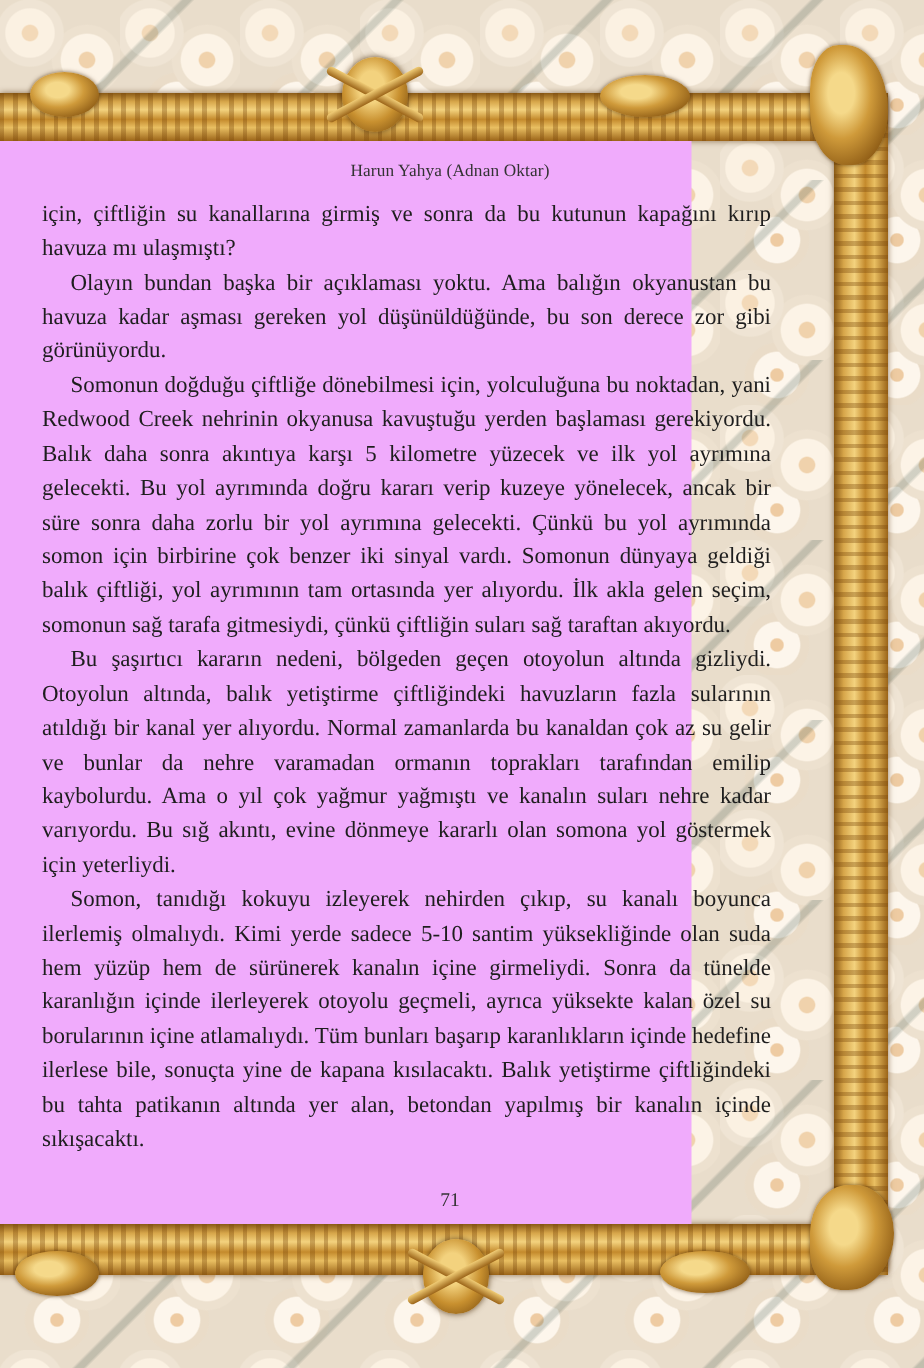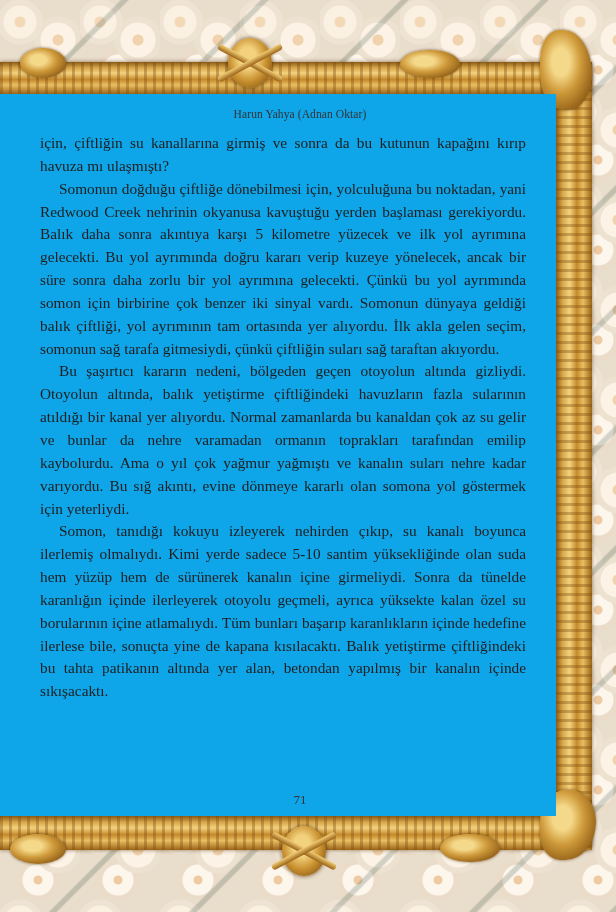--- a/index.html
+++ b/index.html
@@ -85,36 +85,36 @@
       background: linear-gradient(180deg, #f0cc76, #9c6519);
       border-radius: 3px;
       transform: rotate(28deg);
     }
     .medallion::after { transform: rotate(-28deg); }
 
     
     .page {
       position: absolute;
       left: 0; top: 94px;
-      width: 556px; height: 722px;
-      background: #0ea5e9;
+      width: 461px; height: 722px;
+      background: #f0abfc;
     }
     .running-head {
       position: absolute;
       left: 0; width: 600px;
       top: 14px;
       text-align: center;
       font-family: "Liberation Serif", serif;
       font-size: 11.5px;
       color: #333333;
       letter-spacing: 0.1px;
     }
     .body-text {
       position: absolute;
-      left: 40px;
+      left: 28px;
       top: 38px;
       width: 486px;
       font-family: "Liberation Serif", serif;
       font-size: 15.3px;
       line-height: 22.85px;
       color: #1e1e1e;
       text-align: justify;
     }
     .body-text p {
       margin: 0;
@@ -144,20 +144,21 @@
 <div class="frame-scroll scroll-corner-tr"></div>
 <div class="frame-scroll scroll-corner-br"></div>
 <div class="frame-scroll scroll-bot-l"></div>
 <div class="frame-scroll scroll-bot-r"></div>
 
 <div class="page">
   <div class="running-head">Harun Yahya (Adnan Oktar)</div>
 
   <div class="body-text">
     <p class="continuation">için, çiftliğin su kanallarına girmiş ve sonra da bu kutunun kapağını kırıp havuza mı ulaşmıştı?</p>
+    <p>Olayın bundan başka bir açıklaması yoktu. Ama balığın okyanus­tan bu havuza kadar aşması gereken yol düşünüldüğünde, bu son de­rece zor gibi görünüyordu.</p>
     <p>Somonun doğduğu çiftliğe dönebilmesi için, yolculuğuna bu nok­tadan, yani Redwood Creek nehrinin okyanusa kavuştuğu yerden başlaması gerekiyordu. Balık daha sonra akıntıya karşı 5 kilometre yü­zecek ve ilk yol ayrımına gelecekti. Bu yol ayrımında doğru kararı ve­rip kuzeye yönelecek, ancak bir süre sonra daha zorlu bir yol ayrımı­na gelecekti. Çünkü bu yol ayrımında somon için birbirine çok benzer iki sinyal vardı. Somonun dünyaya geldiği balık çiftliği, yol ayrımının tam ortasında yer alıyordu. İlk akla gelen seçim, somonun sağ tarafa gitmesiydi, çünkü çiftliğin suları sağ taraftan akıyordu.</p>
     <p>Bu şaşırtıcı kararın nedeni, bölgeden geçen otoyolun altında gizliy­di. Otoyolun altında, balık yetiştirme çiftliğindeki havuzların fazla su­larının atıldığı bir kanal yer alıyordu. Normal zamanlarda bu kanal­dan çok az su gelir ve bunlar da nehre varamadan ormanın toprakla­rı tarafından emilip kaybolurdu. Ama o yıl çok yağmur yağmıştı ve kanalın suları nehre kadar varıyordu. Bu sığ akıntı, evine dönmeye ka­rarlı olan somona yol göstermek için yeterliydi.</p>
     <p>Somon, tanıdığı kokuyu izleyerek nehirden çıkıp, su kanalı boyun­ca ilerlemiş olmalıydı. Kimi yerde sadece 5-10 santim yüksekliğinde olan suda hem yüzüp hem de sürünerek kanalın içine girmeliydi. Sonra da tünelde karanlığın içinde ilerleyerek otoyolu geçmeli, ayrıca yüksekte kalan özel su borularının içine atlamalıydı. Tüm bunları ba­şarıp karanlıkların içinde hedefine ilerlese bile, sonuçta yine de kapa­na kısılacaktı. Balık yetiştirme çiftliğindeki bu tahta patikanın altında yer alan, betondan yapılmış bir kanalın içinde sıkışacaktı.</p>
   </div>
 
   <div class="page-number">71</div>
 </div>
 
 <div class="medallion medallion-top"></div>
 <div class="medallion medallion-bottom"></div>

